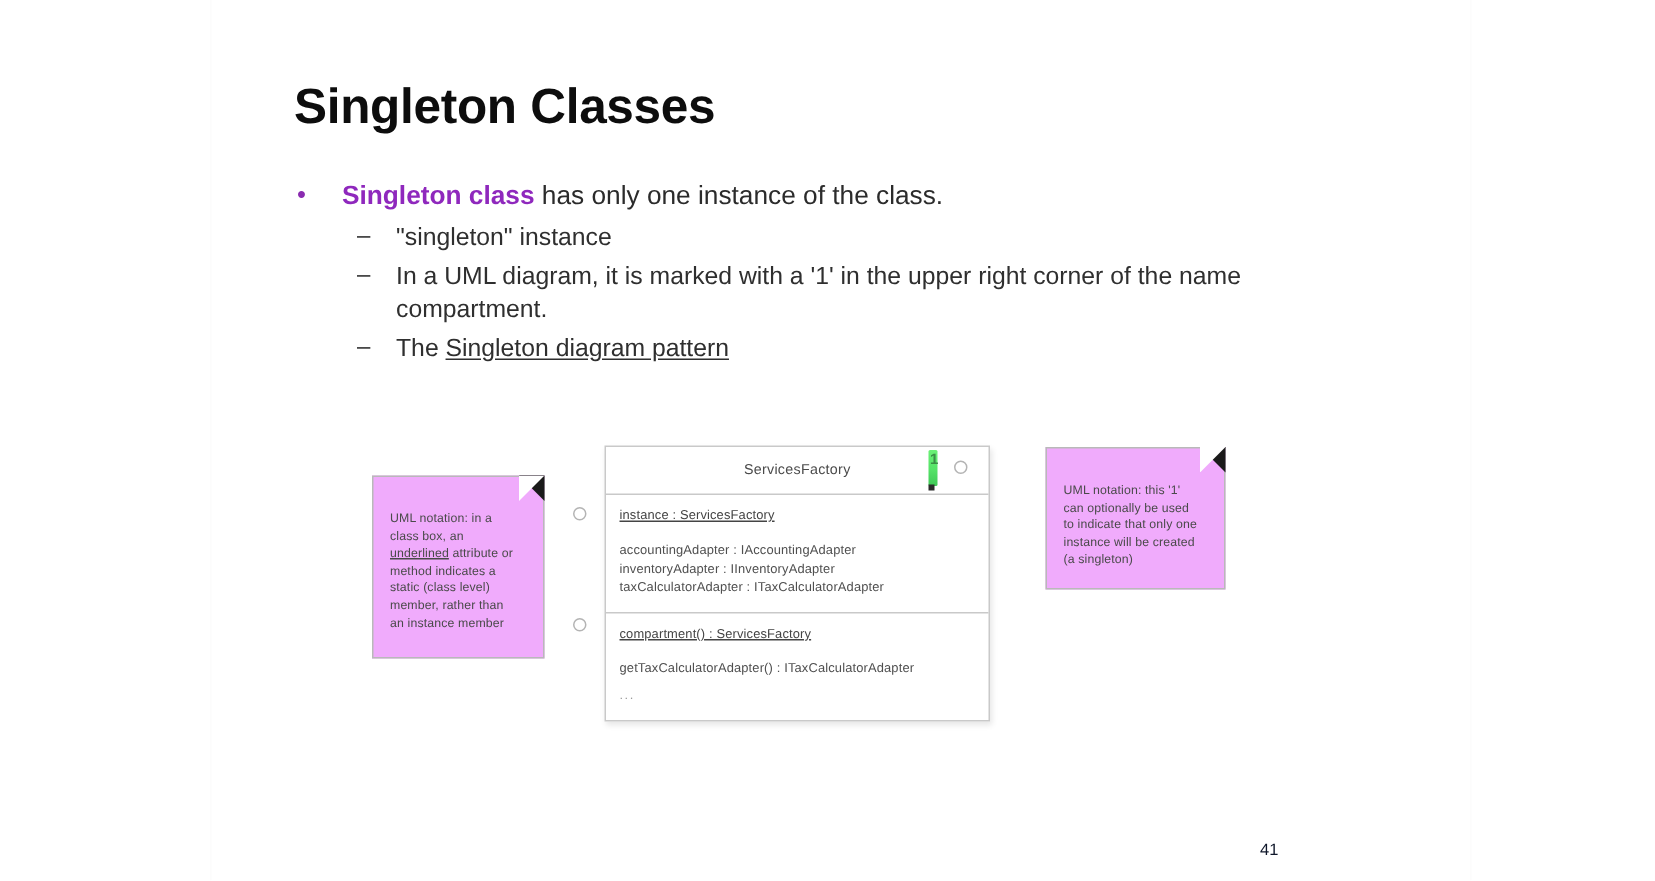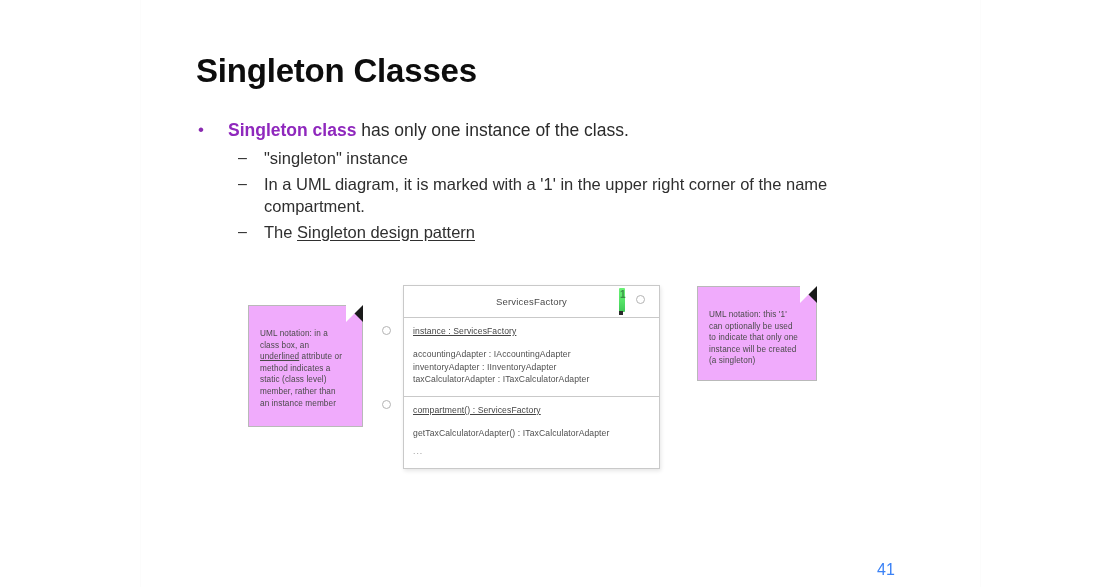--- a/index.html
+++ b/index.html
@@ -101,21 +101,21 @@
     text-underline-offset: 2px;
   }
 
   
   #diagram {
     position: absolute;
     left: 0; top: 0;
     width: 1103px; height: 587px;
     pointer-events: none;
   }
-  #diagram > * { pointer-events: auto; }
+  #diagram > * { pointer-events: auto; margin-top: 12px; }
 
   
   .note {
     position: absolute;
     background: #f0abfc;
     border: 1px solid #b9b9b9;
     box-sizing: border-box;
     font-size: 8.2px;
     line-height: 11.6px;
     color: #4a4a4a;
@@ -231,24 +231,24 @@
   }
   .member.ellipsis {
     color: #9a9a9a;
     margin-top: 6px;
     letter-spacing: 1px;
   }
 
   
   #page-number {
     position: absolute;
-    left: 877px;
+    left: 840px;
     top: 561px;
-    font-size: 16px;
-    color: #3b82f6;
+    font-size: 11px;
+    color: #0f172a;
   }
 </style>
 </head>
 <body>
 
 <div id="slide">
 
   <div class="seam-left"></div>
   <div class="seam-right"></div>
 
@@ -268,21 +268,21 @@
         <span>"singleton" instance</span>
       </div>
 
       <div class="bullet-l2">
         <span class="dash">–</span>
         <span>In a UML diagram, it is marked with a '1' in the upper right corner of the name compartment.</span>
       </div>
 
       <div class="bullet-l2">
         <span class="dash">–</span>
-        <span>The </span><span class="underlined">Singleton design pattern</span>
+        <span>The </span><span class="underlined">Singleton diagram pattern</span>
       </div>
 
     </div>
   </div>
 
   <div id="diagram">
 
     <div class="note" id="note-left">
       <div class="fold"></div>
       <div class="fold-mask"></div>

